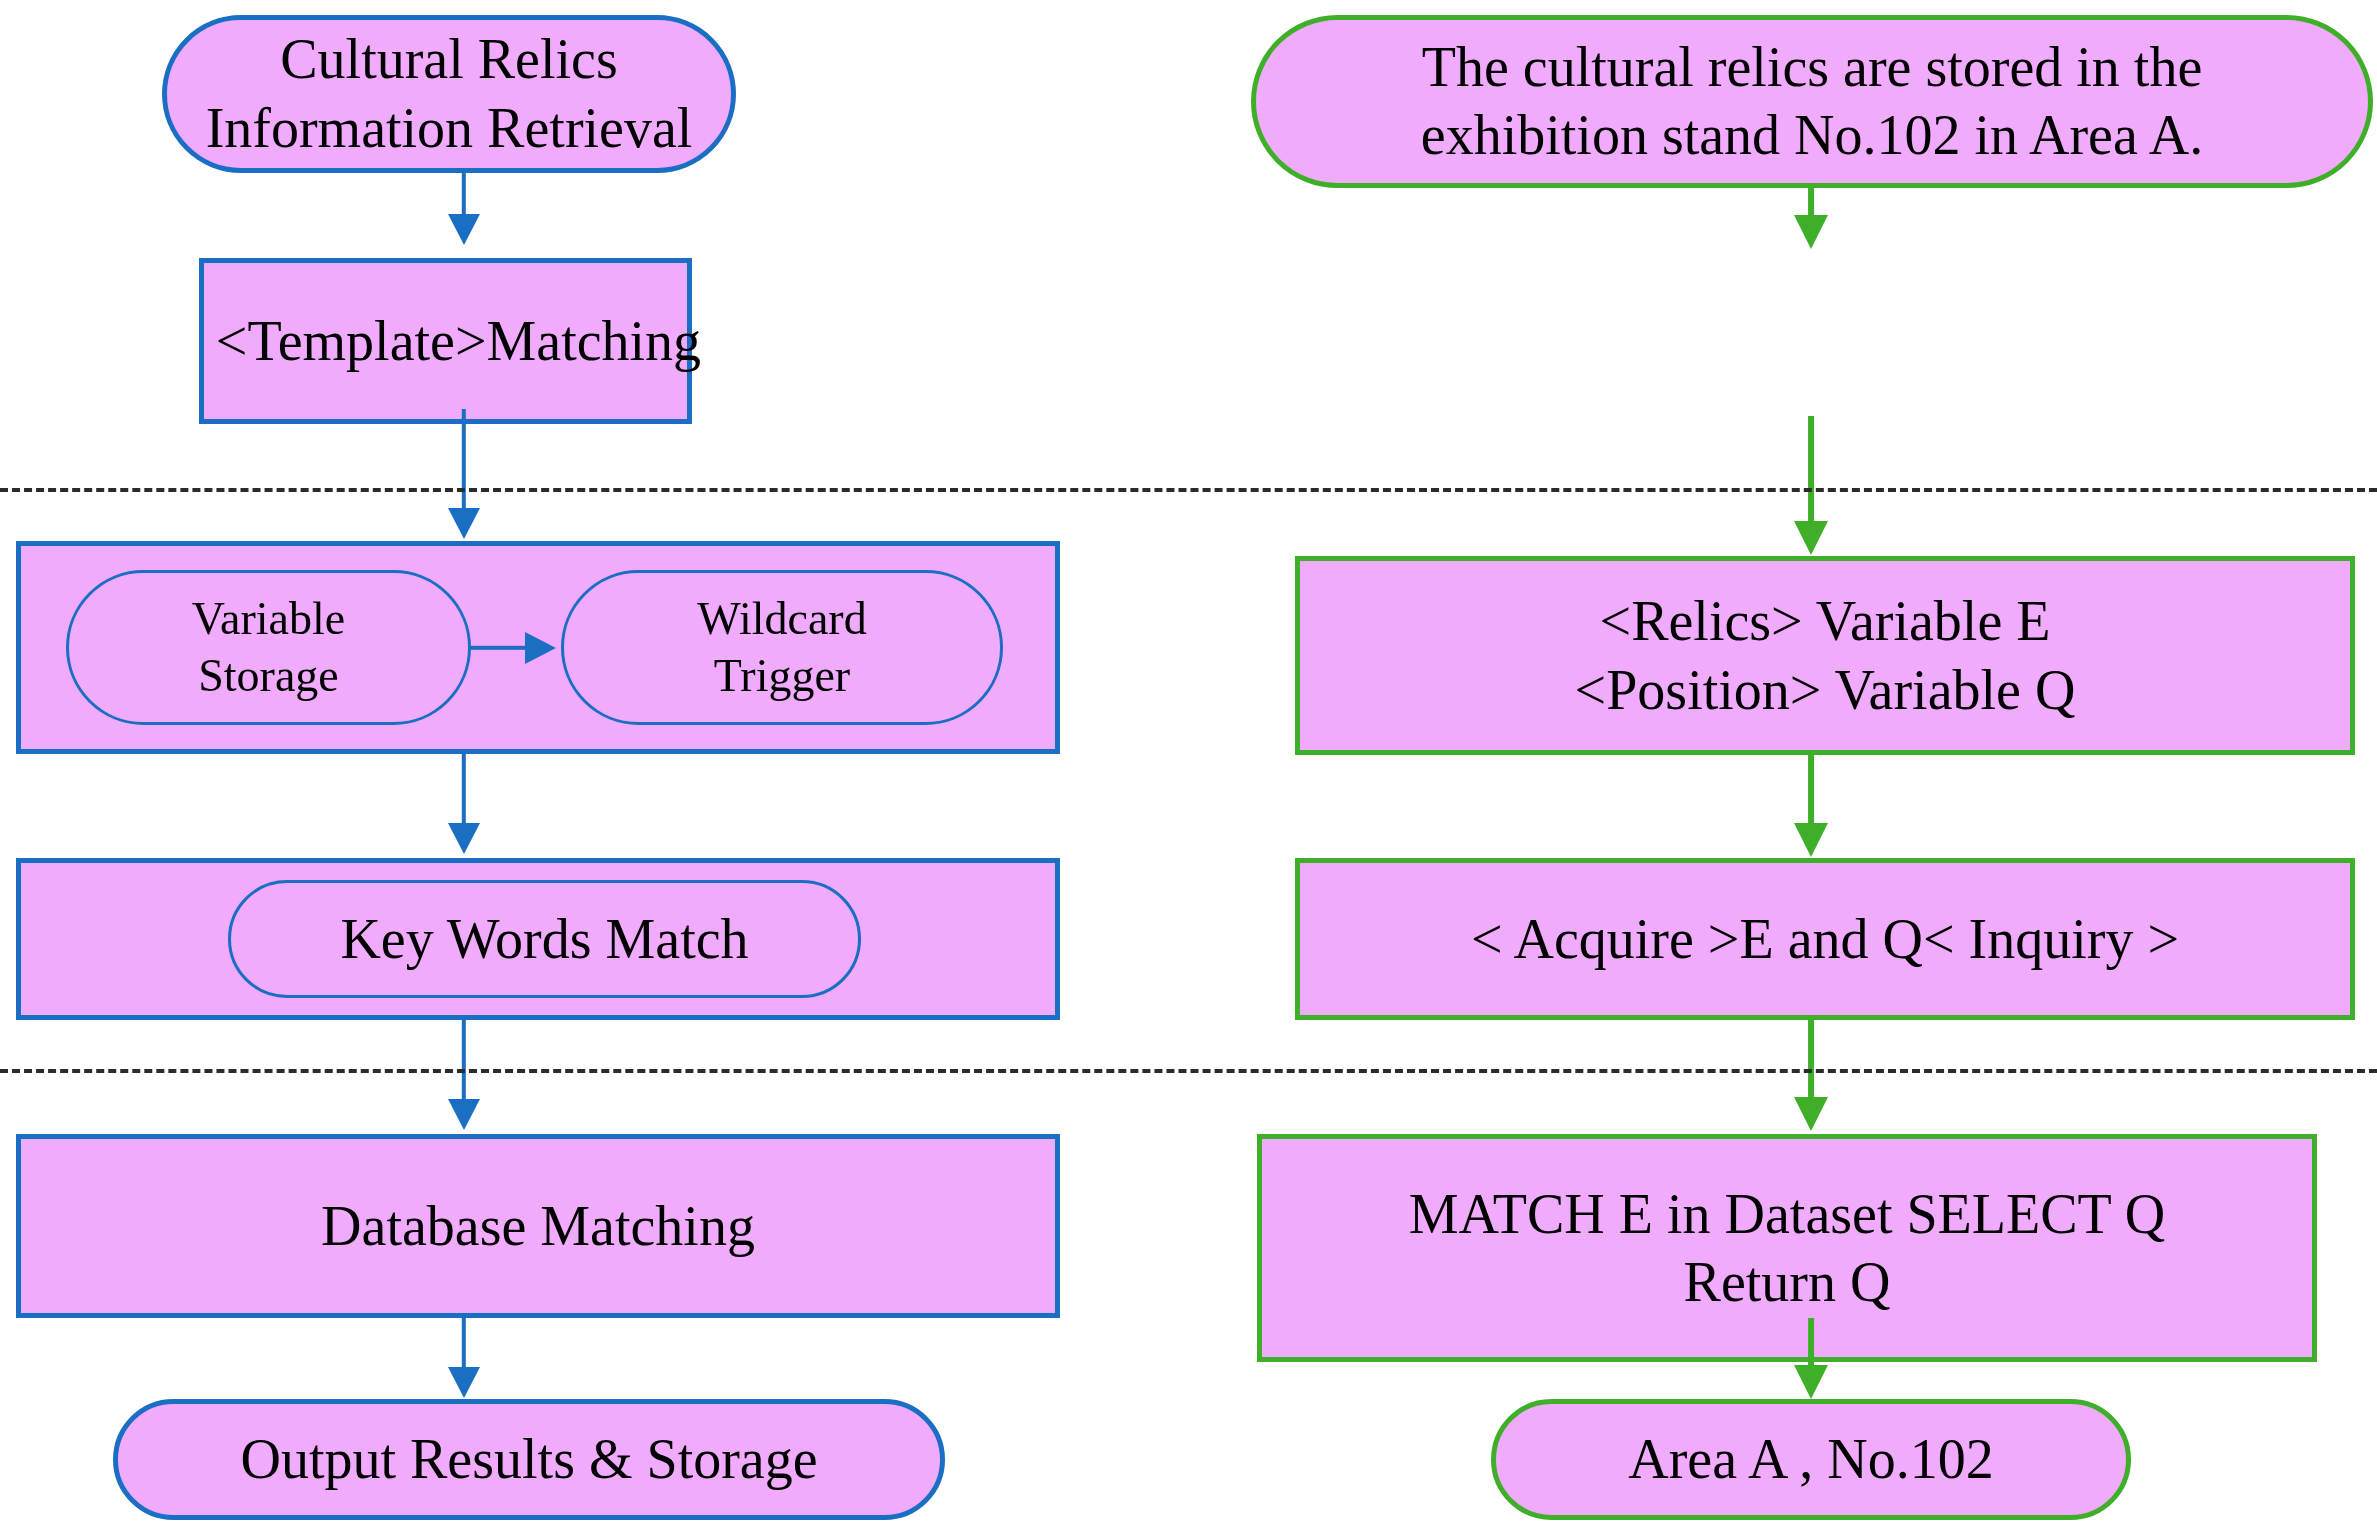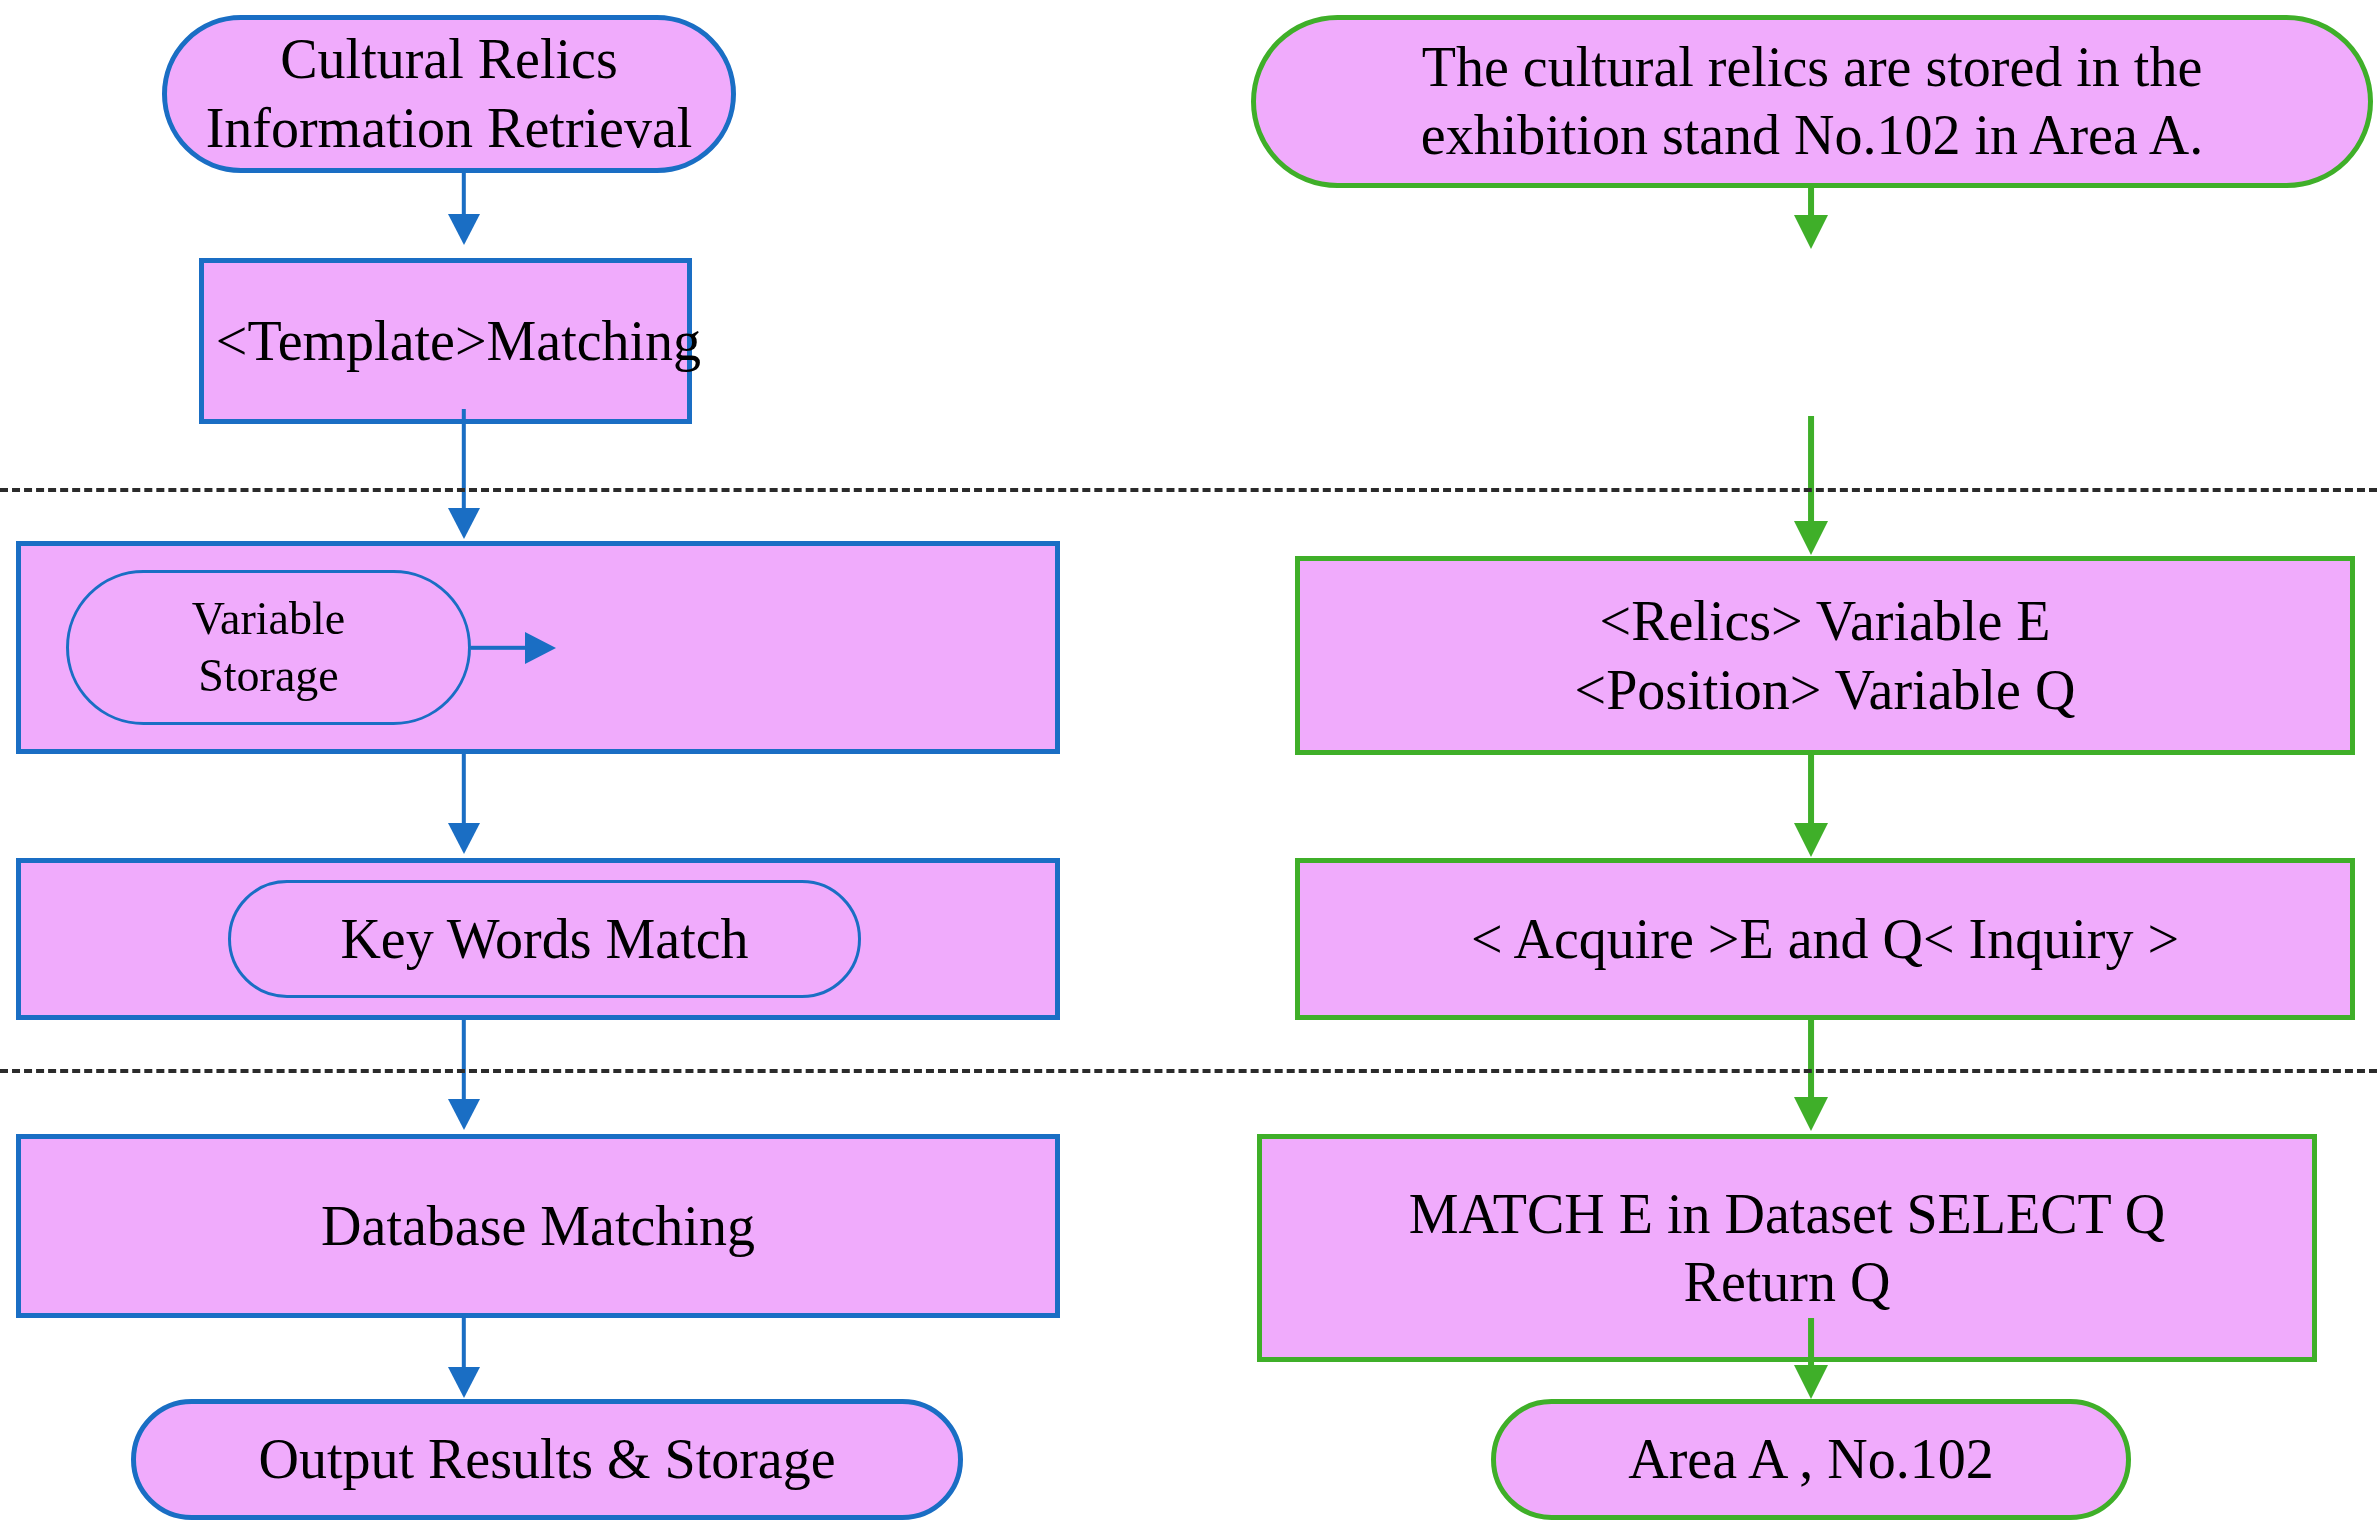--- a/index.html
+++ b/index.html
@@ -125,20 +125,24 @@
 Storage</span>
   </div>
 
   <div class="conn blue" style="left:471px; top:629px; width:88px; height:37px;">
     <div class="shaft-h" style="width:59px; height:4.4px;"></div>
     <div class="head-h" style="left:54px;
          border-top:16px solid transparent; border-bottom:16px solid transparent;
          border-left:31px solid #1a6ec4;"></div>
   </div>
 
+  <div class="node thin-blue stadium fs-lg" style="left:561px; top:570px; width:442px; height:155px;">
+    <span class="label">Wildcard
+Trigger</span>
+  </div>
 
   <div class="conn blue" style="left:449px; top:754px; width:29.4px; height:103px;">
     <div class="shaft-v" style="width:4.4px; height:74px;"></div>
     <div class="head-v" style="top:69px;
          border-left:16px solid transparent; border-right:16px solid transparent;
          border-top:31px solid #1a6ec4;"></div>
   </div>
 
   <div class="node blue" style="left:16px; top:858px; width:1044px; height:162px;"></div>
 
@@ -157,21 +161,21 @@
     <span class="label">Database Matching</span>
   </div>
 
   <div class="conn blue" style="left:449px; top:1318px; width:29.4px; height:81px;">
     <div class="shaft-v" style="width:4.4px; height:53px;"></div>
     <div class="head-v" style="top:49px;
          border-left:16px solid transparent; border-right:16px solid transparent;
          border-top:31px solid #1a6ec4;"></div>
   </div>
 
-  <div class="node blue stadium fs-xl" style="left:131px; top:1399px; width:832px; height:121px;">
+  <div class="node blue stadium fs-xl" style="left:113px; top:1399px; width:832px; height:121px;">
     <span class="label">Output Results &amp; Storage</span>
   </div>
 
   <div class="node green stadium fs-xl" style="left:1251px; top:14.7px; width:1122px; height:173px;">
     <span class="label">The cultural relics are stored in the
 exhibition stand No.102 in Area A.</span>
   </div>
 
   <div class="conn green" style="left:1796px; top:188px; width:29.4px; height:59px;">
     <div class="shaft-v" style="width:5.9px; height:31px;"></div>

